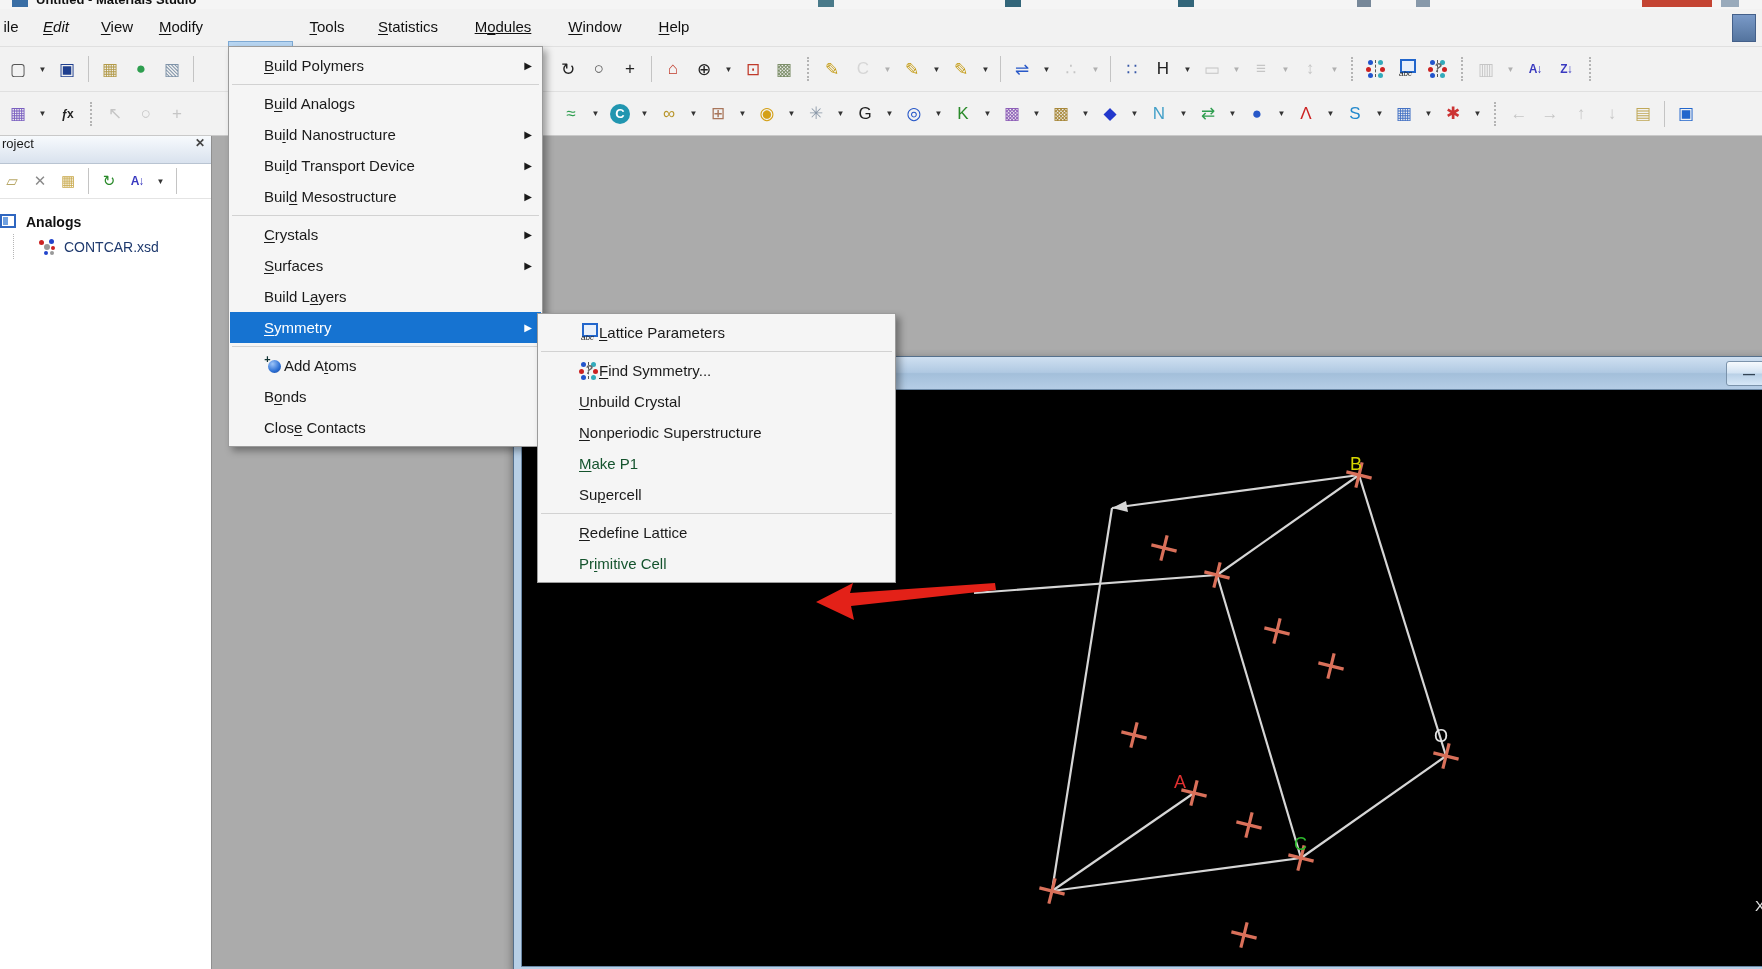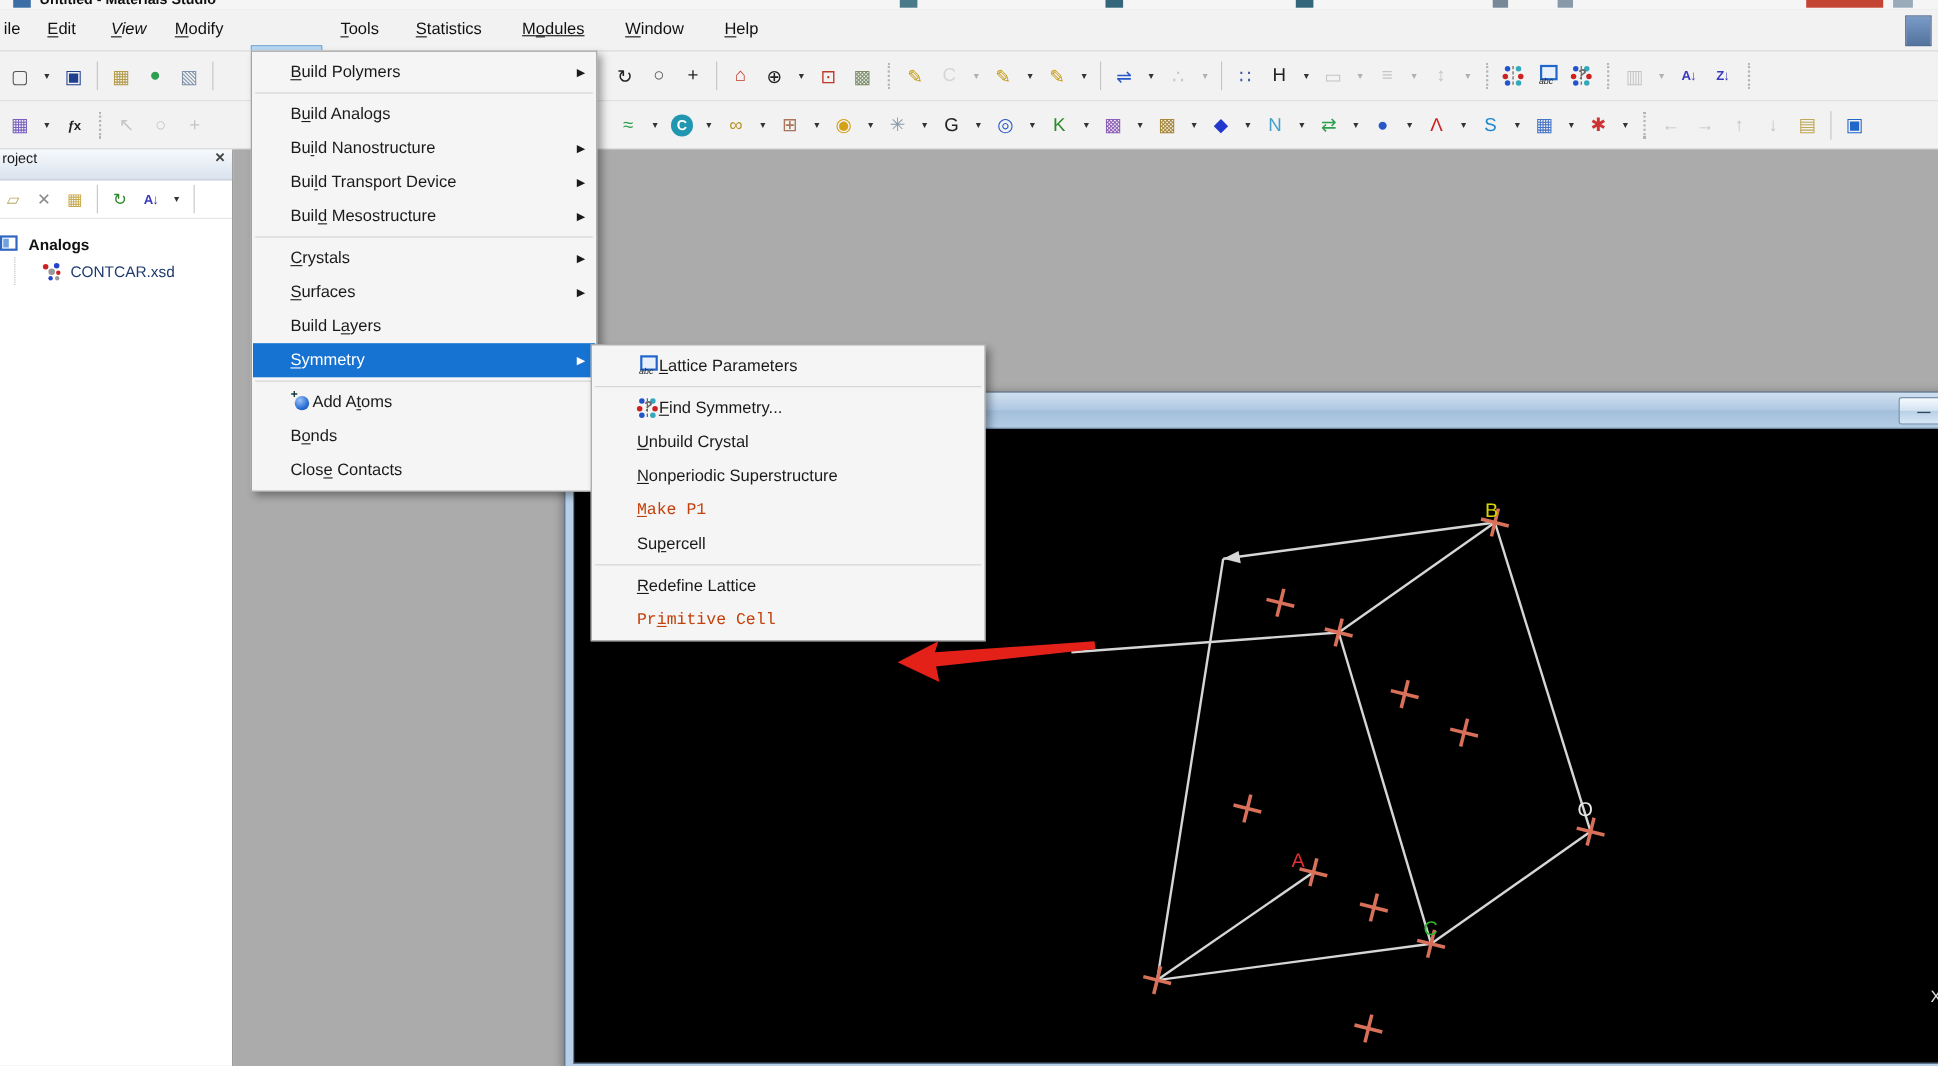--- a/index.html
+++ b/index.html
@@ -47,21 +47,21 @@
            background:linear-gradient(#f6fafd,#d3e3f3 48%,#b9d0e6 52%,#d7e8f8);color:#345;font-weight:bold;font-size:12px;}
   #win-client{position:absolute;left:7px;top:32px;width:1352px;height:576px;background:#000;border:1px solid #6a87a5;box-sizing:content-box;}
   #scene{display:block;}
   
   .menu{position:absolute;background:#f5f5f5;border:1px solid #9b9b9b;box-shadow:4px 4px 7px rgba(0,0,0,.35);padding:3px 1px;box-sizing:border-box;}
   #build-menu{left:228px;top:46px;width:315px;z-index:60;}
   #symmetry-submenu{left:537px;top:313px;width:359px;z-index:61;}
   .menu-item{position:relative;height:31px;display:flex;align-items:center;font-size:15px;color:#1a1a1a;padding-left:34px;}
   #symmetry-submenu .menu-item{padding-left:40px;}
   .menu-item.hl{background:#1673d1;color:#fff;}
-  .menu-item.dis{color:#c2410c;font-family:Liberation Mono, monospace;}
+  .menu-item.dis{color:#14532d;}
   .menu-item .sub-arrow{position:absolute;right:9px;font-size:10px;}
   .msep{border-top:1px solid #d2d2d2;margin:3px 2px;height:0;}
   .ul{text-decoration:underline;text-underline-offset:2px;}
   
   .ci{position:relative;display:inline-block;width:20px;height:20px;}
   .dot{position:absolute;border-radius:50%;}
   .dash-v{position:absolute;left:9px;top:1px;height:17px;border-left:1px dashed #555;}
   .abc-box{position:absolute;left:3px;top:0;width:12px;height:10px;border:2px solid #2266cc;background:#e8f0fb;}
   .abc-txt{position:absolute;left:2px;top:10px;font-size:8px;font-weight:normal;color:#222;letter-spacing:0;}
   .ball{position:absolute;left:4px;top:4px;width:13px;height:13px;border-radius:50%;
@@ -83,22 +83,22 @@
   <div class="frag" style="left:1005px;width:16px;background:#33667a;"></div>
   <div class="frag" style="left:1178px;width:16px;background:#33667a;"></div>
   <div class="frag" style="left:1357px;width:14px;background:#778899;"></div>
   <div class="frag" style="left:1416px;width:14px;background:#8899aa;"></div>
   <div class="frag" style="left:1642px;width:70px;background:#c44433;"></div>
   <div class="frag" style="left:1721px;width:18px;background:#99aabb;"></div>
 </div>
 
 <div id="menubar">
     <div class="mb-item" style="left: 0px; width: 22px;">ile</div>
-    <div class="mb-item" style="left: 34px; width: 44px;"><span class="ul">E</span>dit</div>
-    <div class="mb-item" style="left: 94px; width: 46px; font-style: italic;"><span class="ul">V</span>iew</div>
+    <div class="mb-item" style="left: 34px; width: 44px; font-style: italic;"><span class="ul">E</span>dit</div>
+    <div class="mb-item" style="left: 94px; width: 46px;"><span class="ul">V</span>iew</div>
     <div class="mb-item" style="left: 150px; width: 62px;"><span class="ul">M</span>odify</div>
     <div class="mb-item hl" style="left: 228px; width: 63px; margin-top: 30px;"><span class="ul">B</span>uild</div>
     <div class="mb-item" style="left: 302px; width: 50px;"><span class="ul">T</span>ools</div>
     <div class="mb-item" style="left: 366px; width: 84px;"><span class="ul">S</span>tatistics</div>
     <div class="mb-item" style="left: 464px; width: 78px; text-decoration: underline;">M<span class="ul">o</span>dules</div>
     <div class="mb-item" style="left: 558px; width: 74px;"><span class="ul">W</span>indow</div>
     <div class="mb-item" style="left: 650px; width: 48px;"><span class="ul">H</span>elp</div>
   </div>
 <div style="position:absolute;left:1732px;top:14px;width:22px;height:26px;background:linear-gradient(#7a9ac8,#54749e);border:1px solid #44608a;z-index:6;"></div>
 

